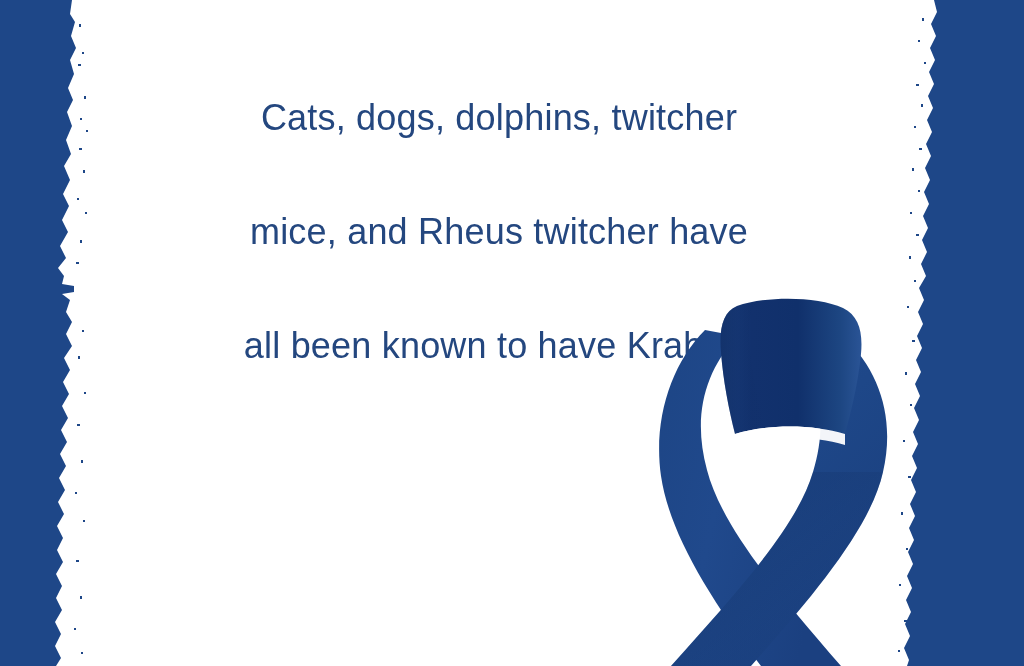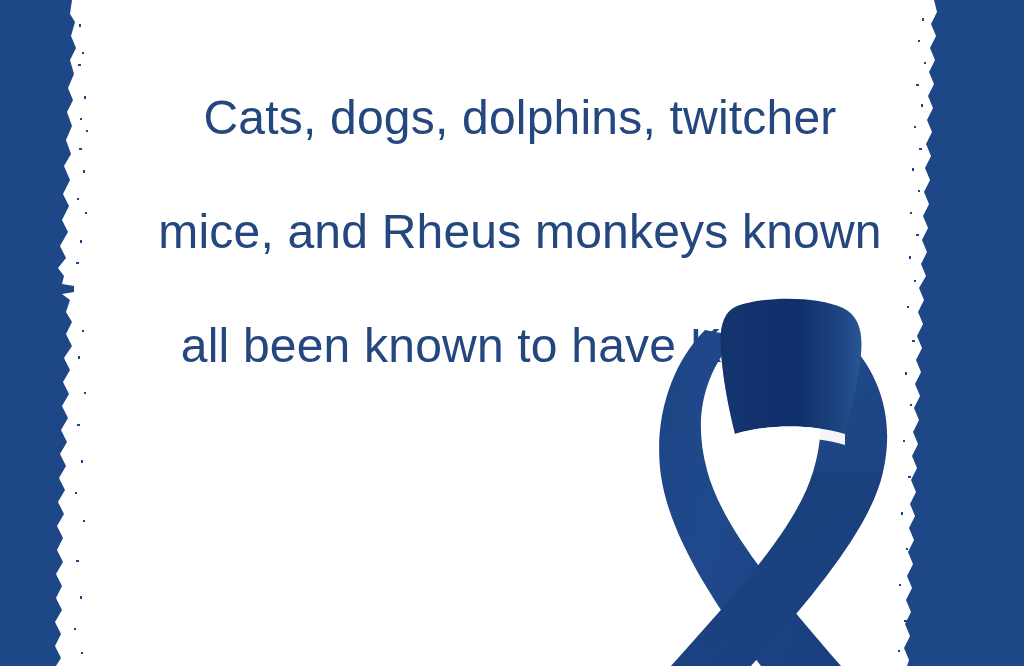--- a/index.html
+++ b/index.html
@@ -23,25 +23,25 @@
     height: 666px;
     pointer-events: none;
   }
   .band-left  { left: 0;  width: 150px; }
   .band-right { right: 0; width: 150px; }
   .band svg { display: block; width: 100%; height: 100%; }
 
   
   #headline {
     position: absolute;
-    left: 128px;
+    left: 107px;
     top: 32px;
     width: 784px;
     text-align: center;
-    font-size: 48px;
+    font-size: 36px;
     line-height: 57px;
     letter-spacing: 0.2px;
     font-weight: 400;
     color: #24477f;
     white-space: pre-line;
   }
   #headline .line { display: block; }
 
   
   #ribbon {
@@ -144,21 +144,21 @@
           <rect x="25" y="584" width="2" height="2"></rect>
           <rect x="30" y="620" width="3" height="2"></rect>
           <rect x="24" y="650" width="2" height="2"></rect>
         </g>
       </g>
     </svg>
   </div>
 
   <div id="headline">
     <span class="line">Cats, dogs, dolphins, twitcher</span>
-    <span class="line">mice, and Rheus monkeys known</span>
+    <span class="line">mice, and Rheus twitcher have</span>
     <span class="line">all been known to have Krabbe.</span>
   </div>
 
   <div id="ribbon">
     <svg viewBox="0 0 290 374" xmlns="http://www.w3.org/2000/svg">
       <defs>
         <linearGradient id="loopGrad" x1="0" y1="0" x2="1" y2="0">
           <stop offset="0%" stop-color="#1a3d7c"></stop>
           <stop offset="22%" stop-color="#12316d"></stop>
           <stop offset="55%" stop-color="#10306b"></stop>

